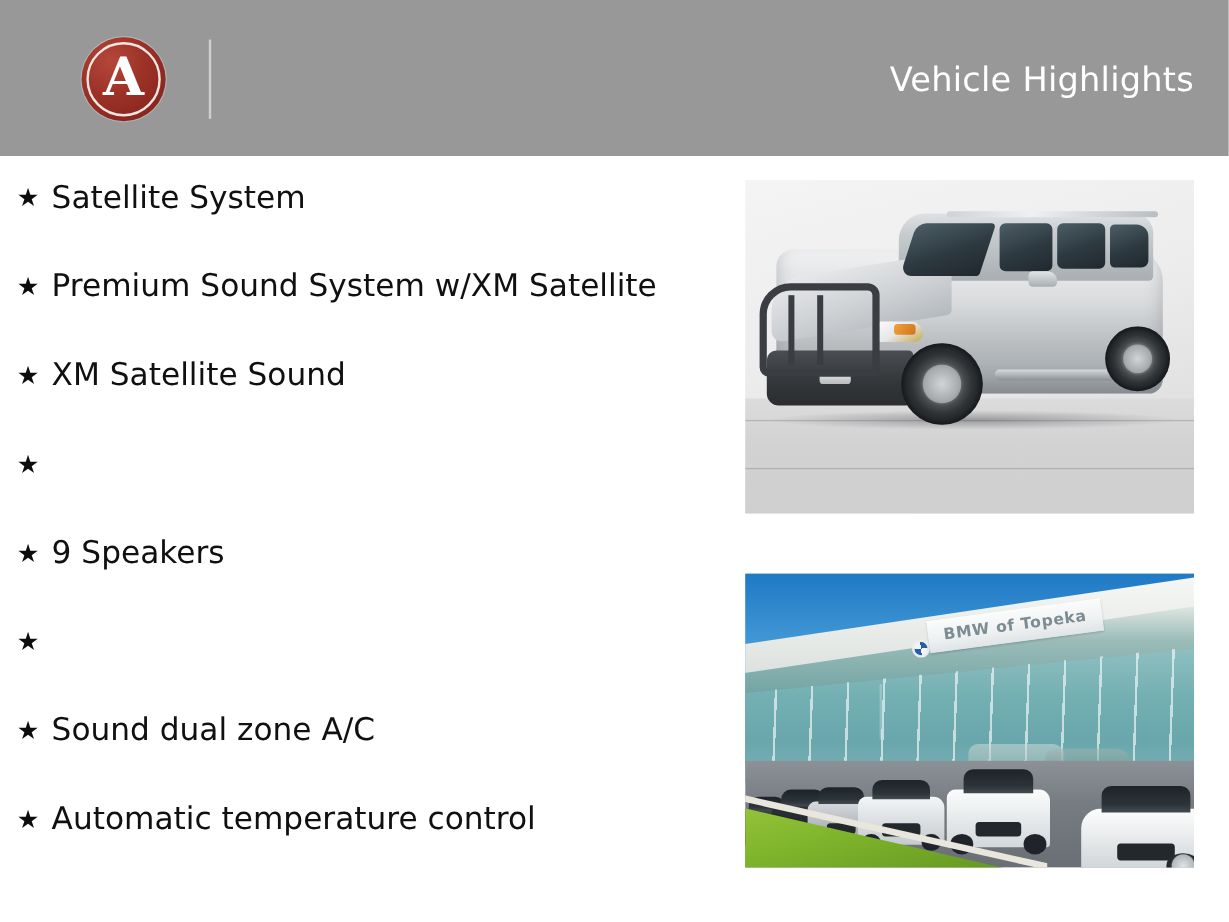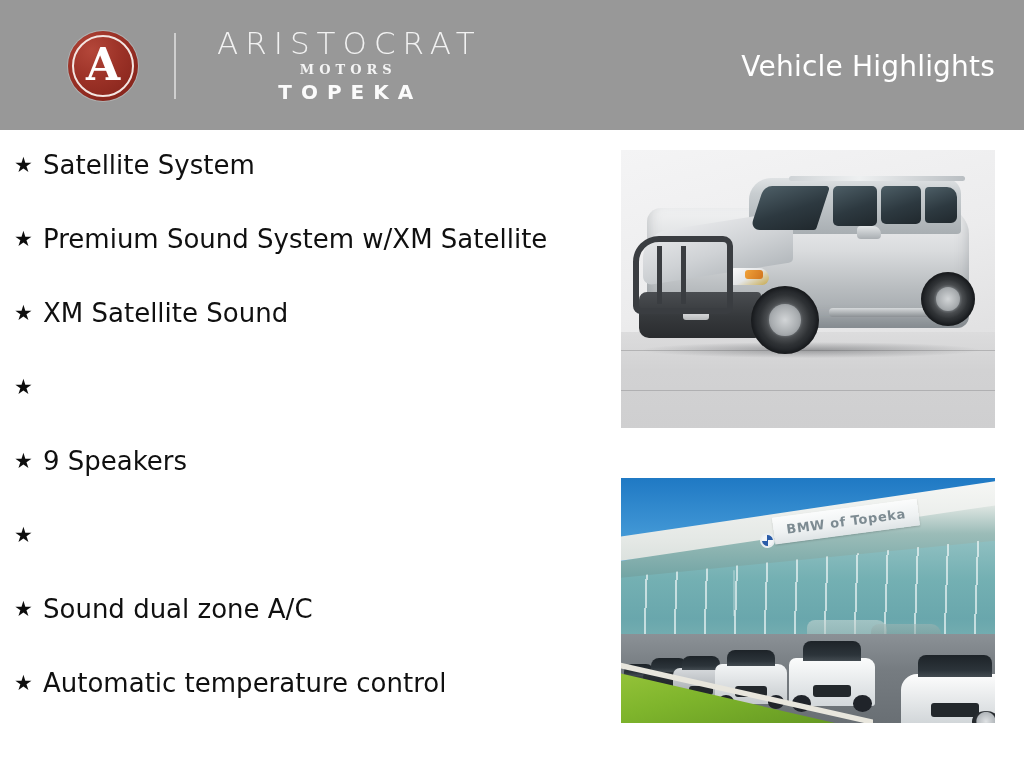--- a/index.html
+++ b/index.html
@@ -487,25 +487,20 @@
 
   <div class="brand-block">
 
     <div class="logo-emblem">
       <div class="ring"></div>
       <div class="letter">A</div>
     </div>
 
     <div class="brand-divider"></div>
 
-    <div class="wordmark">
-      <div class="wordmark-main">ARISTOCRAT</div>
-      <div class="wordmark-sub">MOTORS</div>
-      <div class="wordmark-city">TOPEKA</div>
-    </div>
 
   </div>
 
   <div class="header-title">Vehicle Highlights</div>
 </div>
 
 <ul class="features">
 
   <li class="feature-item">
     <span class="star-icon">★</span>

